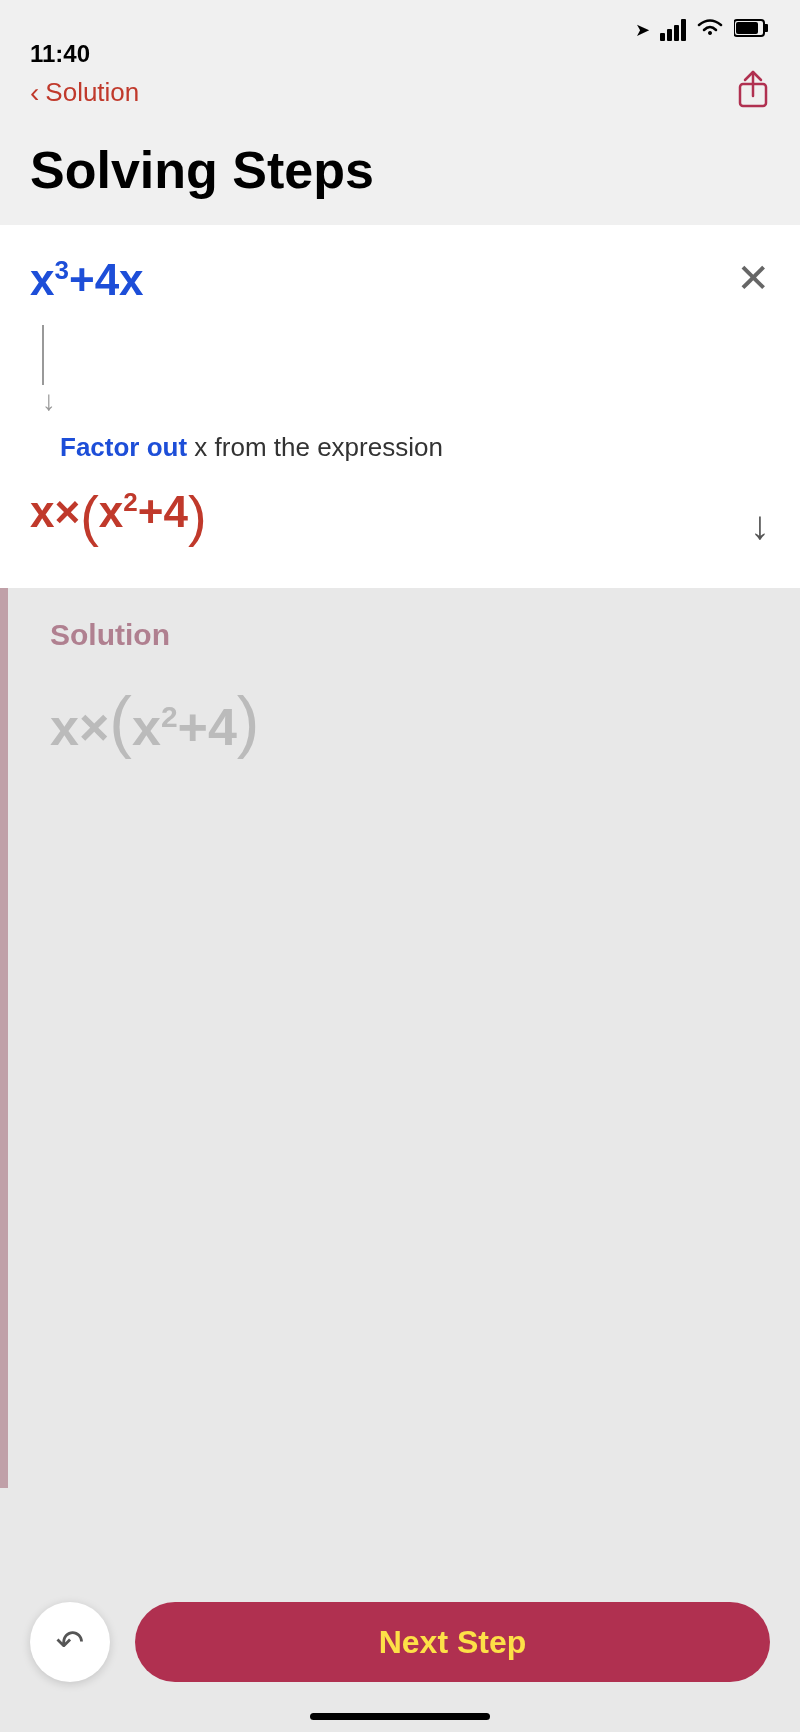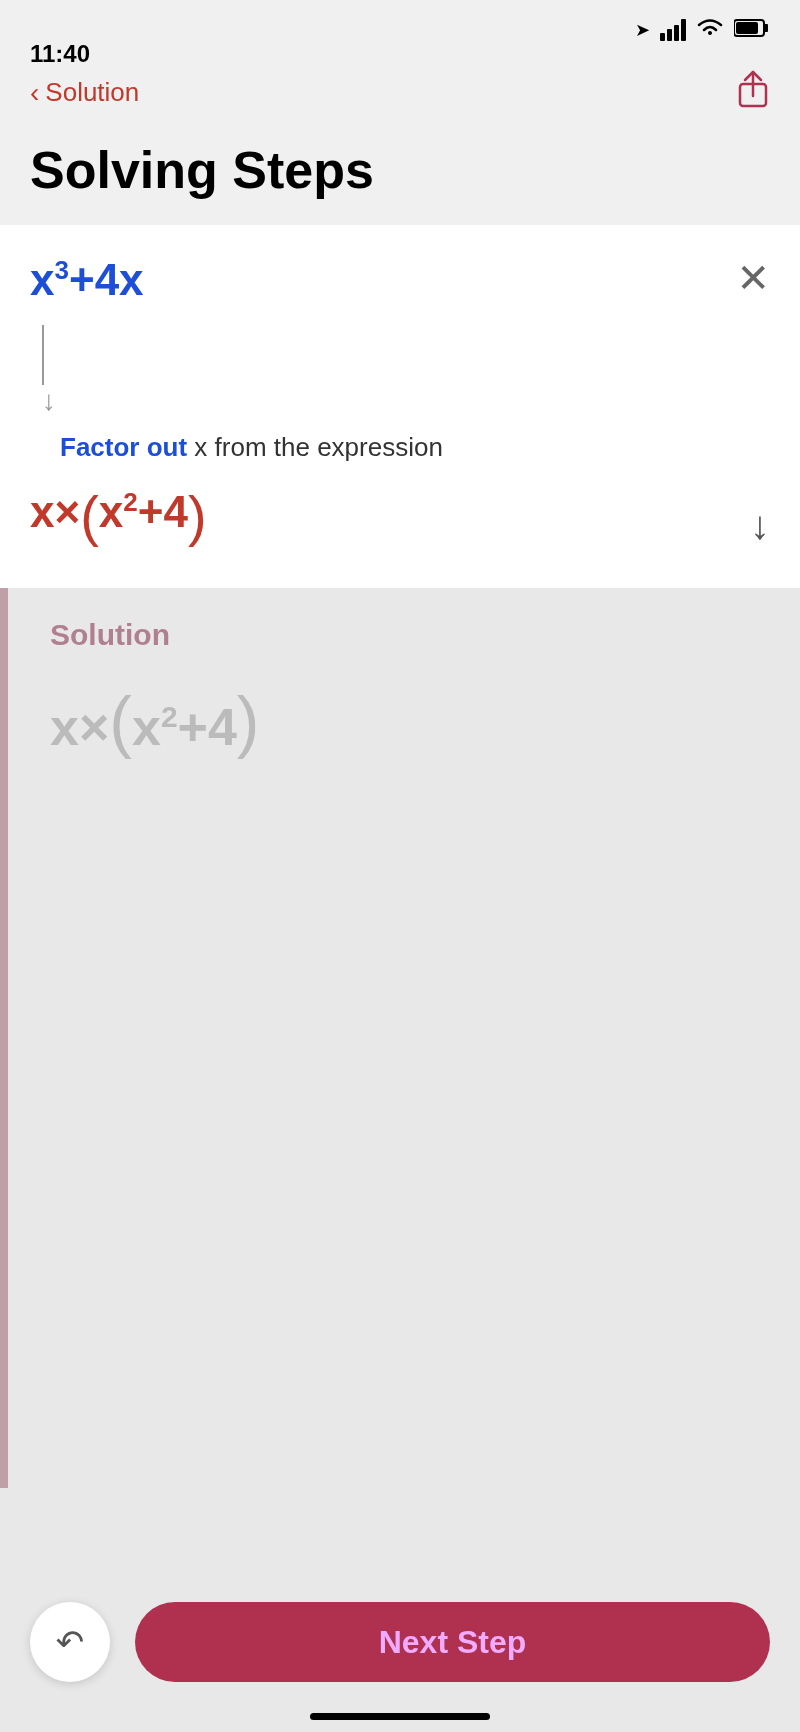--- a/index.html
+++ b/index.html
@@ -193,21 +193,21 @@
       font-size: 32px;
       color: #444;
       cursor: pointer;
     }
 
     .next-step-button {
       flex: 1;
       height: 80px;
       border-radius: 50px;
       background: #b03050;
-      color: #f0abfc;
+      color: #fde047;
       font-size: 32px;
       font-weight: 600;
       border: none;
       cursor: pointer;
     }
 
     .home-indicator {
       position: fixed;
       bottom: 12px;
       left: 50%;

